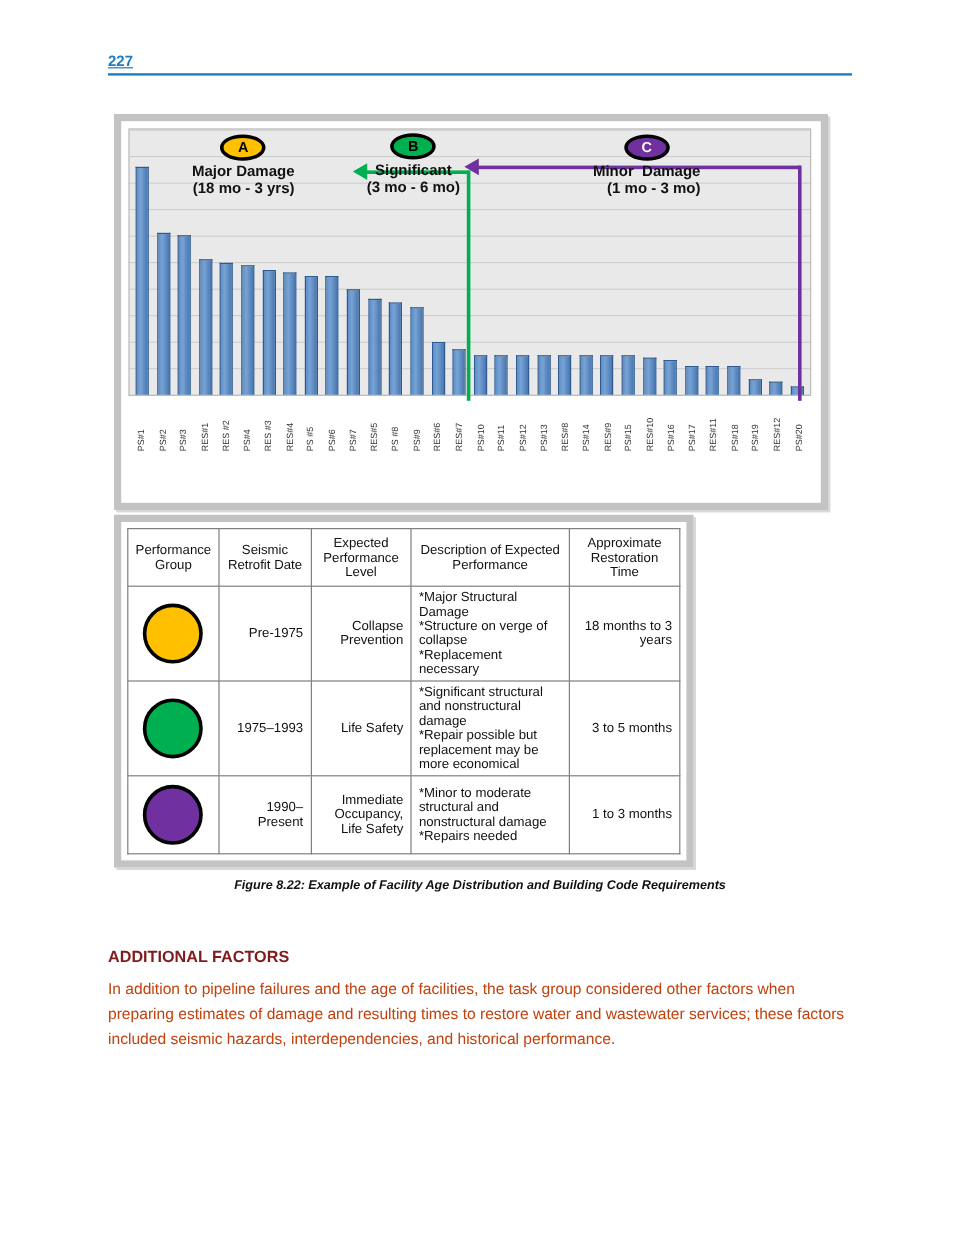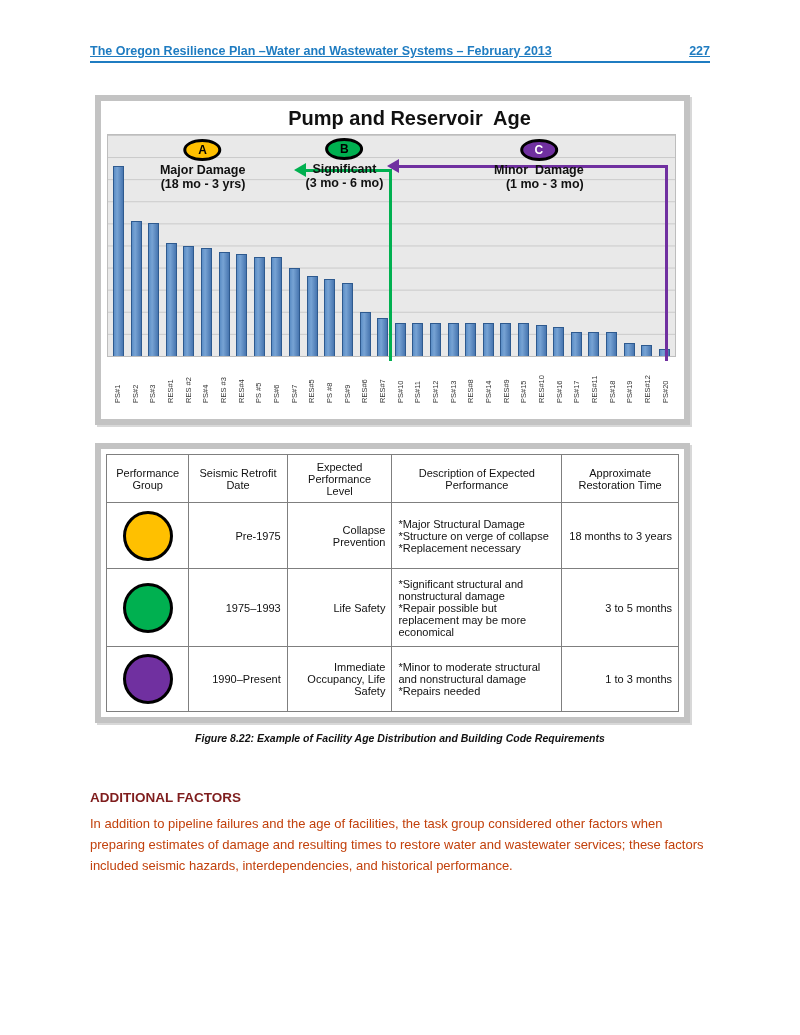--- a/index.html
+++ b/index.html
@@ -83,21 +83,21 @@
   .arrow-head {
     position:absolute; width:0; height:0; z-index:3;
     border-top:7px solid transparent; border-bottom:7px solid transparent;
     border-right-width:12px; border-right-style:solid;
   }
   .green-head  { left:calc(34.8% - 11px); top:35px; transform:translateY(-50%); }
   .purple-head { left:calc(51.2% - 11px); top:31px; transform:translateY(-50%); }
 
   
   .table-frame {
-    position:absolute; left:95px; top:443px; width:595px;
+    position:absolute; left:95px; top:429px; width:483px;
     border:6px solid #C3C3C3; background:#fff; padding:5px;
     box-shadow:2px 2px 0 #d8d8d8;
   }
   table.perf { width:100%; border-collapse:collapse; font-size:11px; color:#111; }
   table.perf th, table.perf td {
     border:1px solid #7F7F7F; padding:3px 6px; vertical-align:middle;
   }
   table.perf th { font-weight:normal; text-align:center; height:48px; }
   td.c { text-align:right; }
   td.desc { text-align:left; white-space:pre-line; padding-left:8px; }
@@ -120,26 +120,24 @@
   }
   .section-body {
     position:absolute; left:90px; top:813px; width:625px;
     font-size:13px; line-height:1.62; color:#c2410c;
   }
 </style>
 </head>
 <body>
 
 <div class="page-header">
-  <span class="hdr-title">The Oregon Resilience Plan –Water and Wastewater Systems – February 2013</span>
   <span class="hdr-page">227</span>
 </div>
 
 <div class="chart-frame">
-  <div class="chart-title">Pump and Reservoir  Age</div>
   <div class="chart-body">
     <div class="plot-col">
       <div class="plot">
         <div class="bars">
             <div class="bar" title="PS#1: 86" style="height: 86%;"></div>
             <div class="bar" title="PS#2: 61" style="height: 61%;"></div>
             <div class="bar" title="PS#3: 60" style="height: 60%;"></div>
             <div class="bar" title="RES#1: 51" style="height: 51%;"></div>
             <div class="bar" title="RES #2: 50" style="height: 50%;"></div>
             <div class="bar" title="PS#4: 49" style="height: 49%;"></div>

